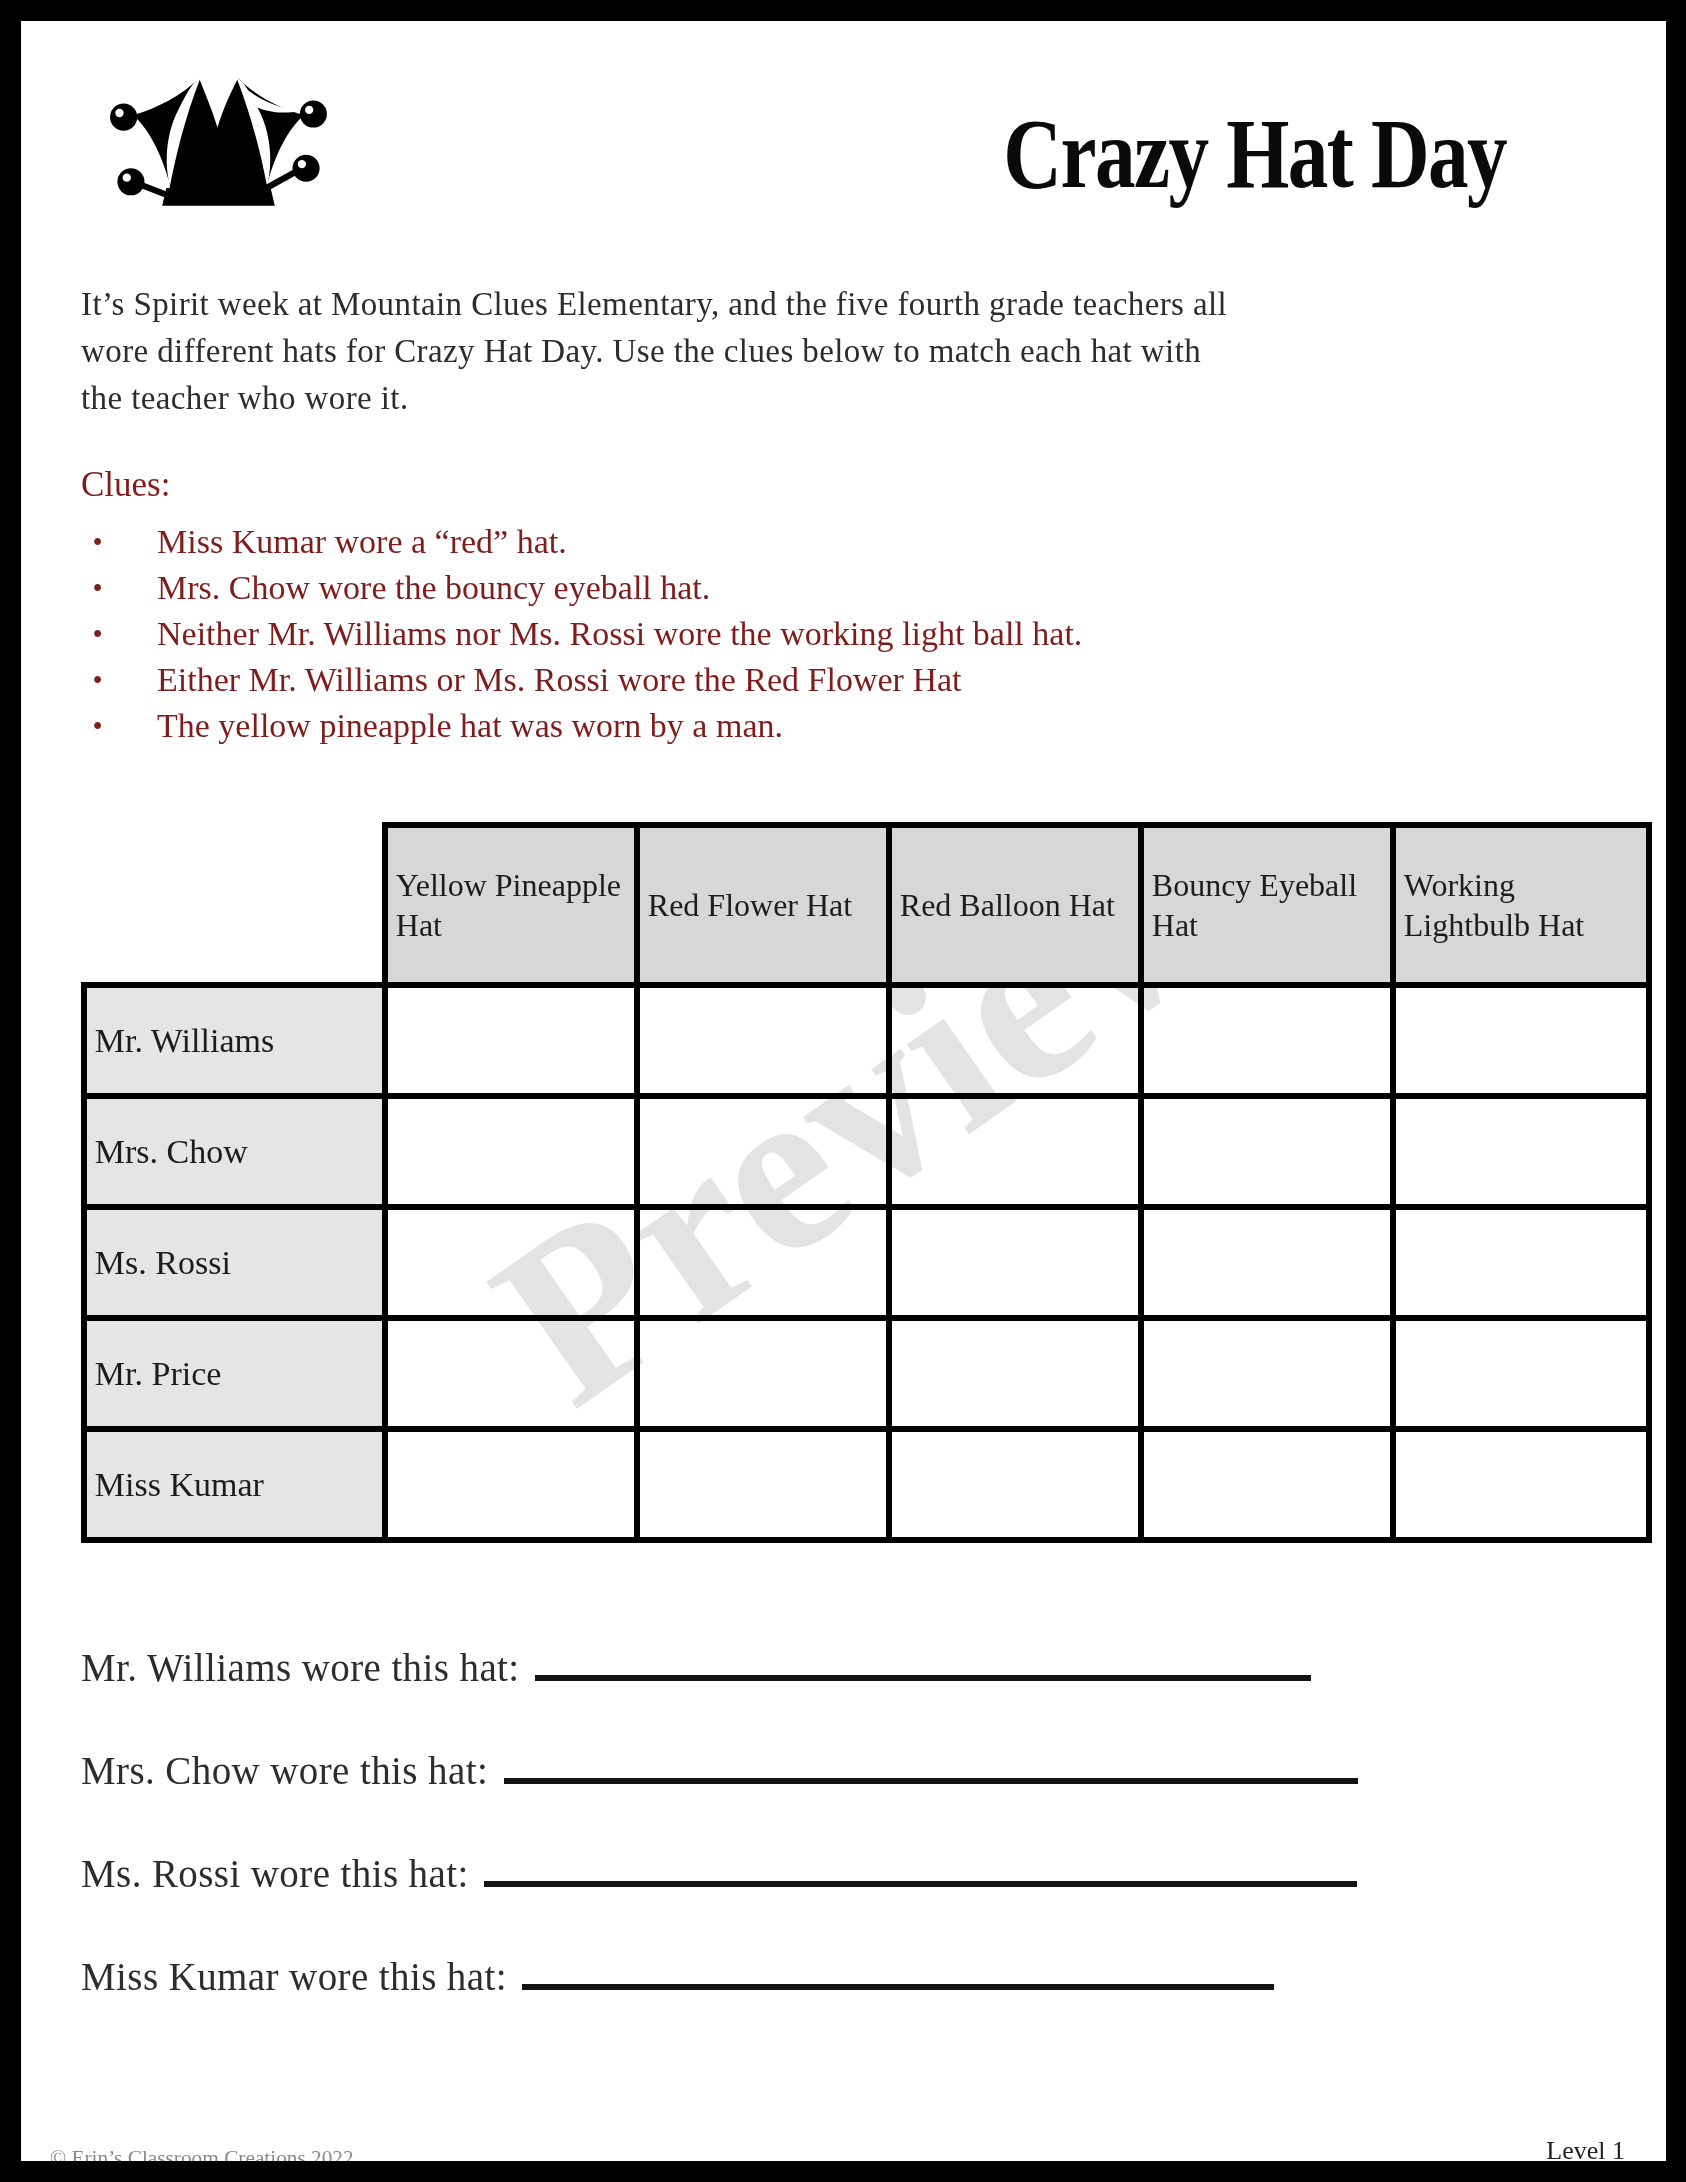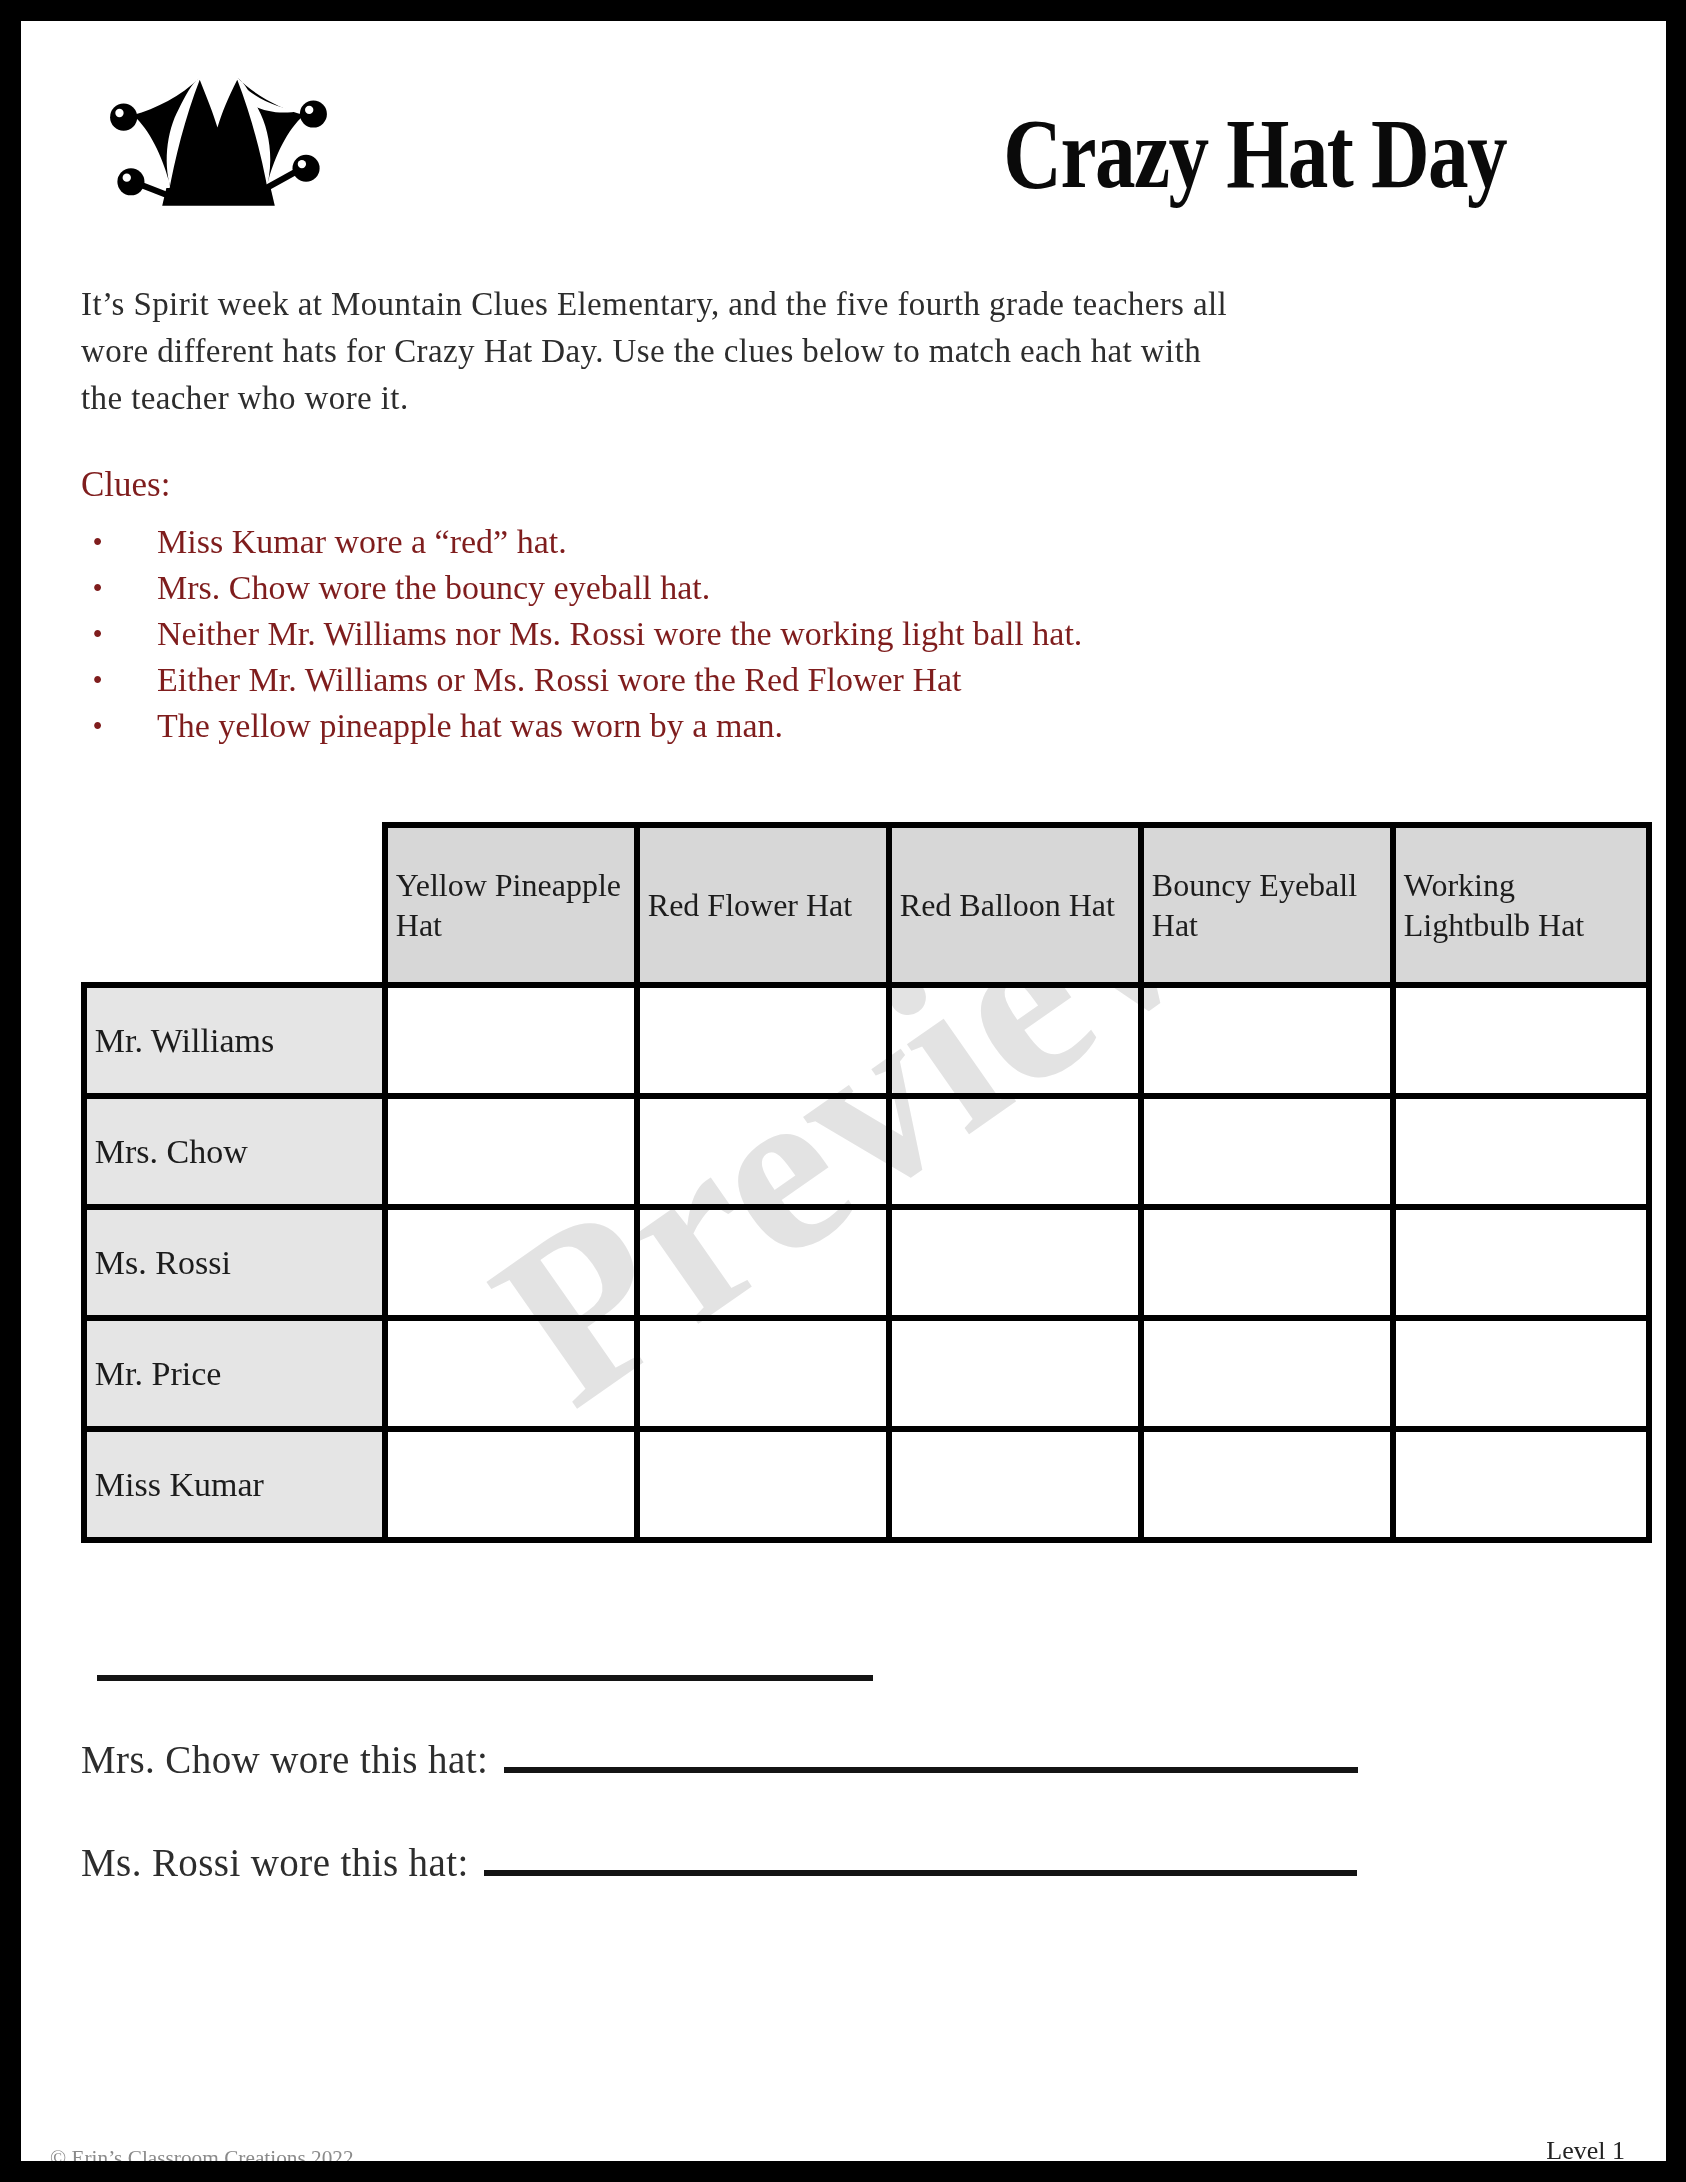--- a/index.html
+++ b/index.html
@@ -197,29 +197,34 @@
       <td class="cell"></td>
       <td class="cell"></td>
       <td class="cell"></td>
       <td class="cell"></td>
     </tr>
   </tbody>
     </table>
 
   <div class="answers">
     <div class="answer-row">
+      <span class="alabel">Mr. Williams wore this hat:</span>
       <span class="aline" style="width:776px"></span>
     </div>
     <div class="answer-row">
       <span class="alabel">Mrs. Chow wore this hat:</span>
       <span class="aline" style="width:854px"></span>
     </div>
     <div class="answer-row">
       <span class="alabel">Ms. Rossi wore this hat:</span>
       <span class="aline" style="width:873px"></span>
     </div>
+    <div class="answer-row">
+      <span class="alabel">Miss Kumar wore this hat:</span>
+      <span class="aline" style="width:752px"></span>
+    </div>
   </div>
 
   <span class="copyright">© Erin’s Classroom Creations 2022</span>
   <span class="level">Level 1</span>
 
 </div>
 
 
 </body></html>

